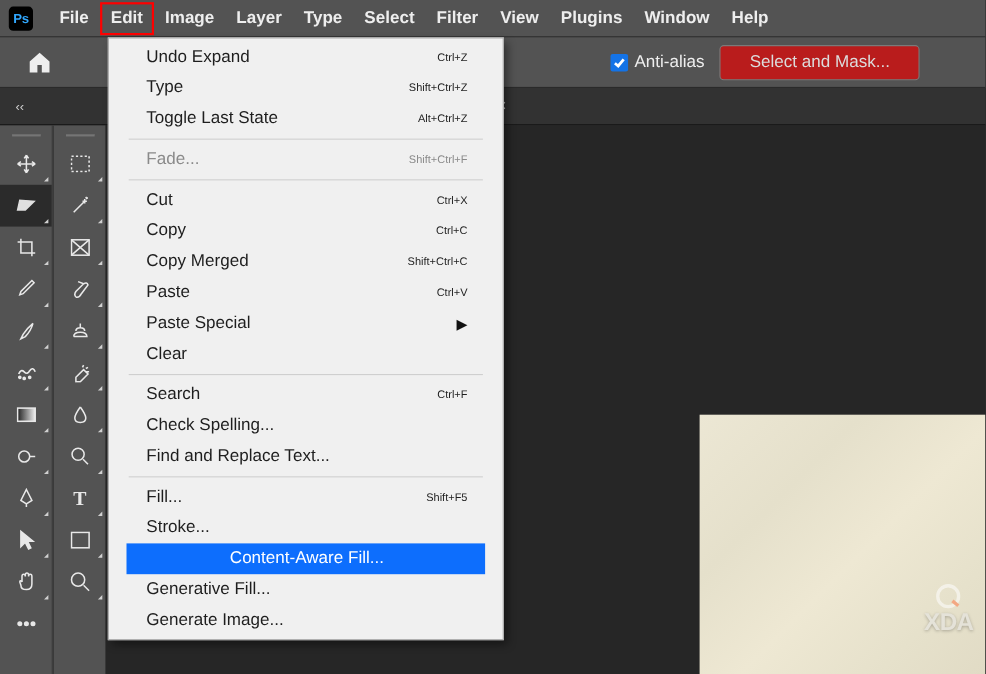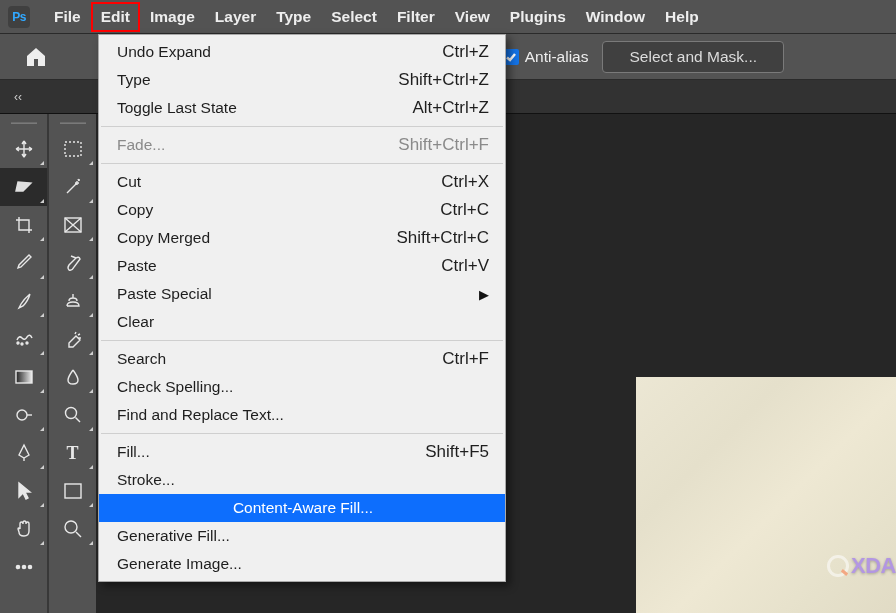--- a/index.html
+++ b/index.html
@@ -1,57 +1,57 @@
 <!DOCTYPE html>
 <html><head>
   <meta charset="utf-8">
   <style>
     * { margin: 0; padding: 0; box-sizing: border-box; font-family: -apple-system, "Segoe UI", Arial, sans-serif; }
     body { background: #323232; width: 896px; height: 613px; overflow: hidden; position: relative; }
 
     .menu-bar { background: #535353; height: 34px; display: flex; align-items: center; padding-left: 8px; border-bottom: 1px solid #2a2a2a; }
-    .ps-logo { width: 22px; height: 22px; background: #404040; border-radius: 4px; display: flex; align-items: center; justify-content: center; margin-right: 14px; }
+    .ps-logo { width: 22px; height: 22px; background: #000000; border-radius: 4px; display: flex; align-items: center; justify-content: center; margin-right: 14px; }
     .ps-logo span { color: #31a8ff; font-weight: 700; font-size: 12px; letter-spacing: -0.5px; }
     .menu-item { color: #eeeeee; font-size: 15.5px; padding: 6px 10px; cursor: pointer; position: relative; font-weight: bold; }
     .menu-item.highlighted { border: 2px solid #ff0000; padding: 4px 8px; }
 
     .options-bar { background: #535353; height: 46px; display: flex; align-items: center; padding-left: 18px; border-bottom: 1px solid #2a2a2a; gap: 14px; }
     .home-btn { display: flex; align-items: center; justify-content: center; width: 36px; height: 28px; }
     .home-svg { fill: #eeeeee; }
     .chk { display: flex; align-items: center; gap: 6px; color: #eeeeee; font-size: 15.5px; }
     .chk-box { width: 16px; height: 16px; background: #1473e6; border-radius: 2px; display: flex; align-items: center; justify-content: center; }
     .chk-box svg { stroke: #fff; stroke-width: 2.5; fill: none; }
-    .mask-btn { background: #404040; border: 1px solid #7a7a7a; color: #dcdcdc; font-size: 15.5px; padding: 6px 26px; border-radius: 4px; margin-left: auto; margin-right: 112px; }
+    .mask-btn { background: #b91c1c; border: 1px solid #7a7a7a; color: #dcdcdc; font-size: 15.5px; padding: 6px 26px; border-radius: 4px; margin-left: auto; margin-right: 60px; }
 
     .tab-bar { background: #323232; height: 34px; display: flex; align-items: center; padding-left: 10px; border-bottom: 1px solid #111; }
     .chev-left { color: #cfcfcf; font-size: 12px; padding: 2px 4px; }
     .doc-tab { display: flex; align-items: center; gap: 8px; color: #eeeeee; font-size: 15px; padding: 6px 10px; }
     .close-x { color: #ccc; font-size: 15px; }
 
     .main { display: flex; height: calc(100% - 114px); }
     .tool-col { width: 48px; background: #535353; border-right: 1px solid #383838; }
     .tool-col.right { border-right: none; border-left: 1px solid #383838; }
     .tool-btn { height: 38px; display: flex; align-items: center; justify-content: center; position: relative; }
     .tool-btn.active { background: #2b2b2b; }
     .tool-btn svg { stroke: #e8e8e8; stroke-width: 1.4; fill: none; }
     .tool-btn .glyph { color: #e8e8e8; font-size: 18px; font-weight: 600; font-family: Georgia, serif; }
     .tool-tri { position: absolute; right: 3px; bottom: 3px; width: 0; height: 0; border-left: 4px solid transparent; border-bottom: 4px solid #d0d0d0; }
     .grip { height: 10px; display: flex; align-items: center; justify-content: center; margin-top: 4px; margin-bottom: 2px; }
     .grip .bar { width: 26px; height: 2px; background: #7a7a7a; border-top: 1px solid #6a6a6a; }
 
     .canvas { flex: 1; background: #262626; position: relative; overflow: hidden; }
     .paper { position: absolute; right: 0; bottom: 0; width: 260px; height: 236px; background: linear-gradient(135deg, #ece7d4 0%, #e5e0cb 30%, #eee8d3 55%, #e6e1cb 80%, #e1dbc5 100%); }
-    .watermark { position: absolute; right: 0; bottom: 34px; color: #8b5cf6; font-weight: 700; font-size: 22px; letter-spacing: -0.5px; opacity: 0.55; text-shadow: 0 1px 3px rgba(0,0,0,.5); display: flex; align-items: center; }
+    .watermark { position: absolute; right: 11px; bottom: 34px; color: #e5e5e5; font-weight: 700; font-size: 22px; letter-spacing: -0.5px; opacity: 0.55; text-shadow: 0 1px 3px rgba(0,0,0,.5); display: flex; align-items: center; flex-direction: column; }
     .watermark .qcirc { width: 22px; height: 22px; border: 3px solid #fff; border-radius: 50%; position: relative; margin-right: 2px; }
     .watermark .qcirc::after { content: ''; position: absolute; width: 7px; height: 3px; background: #ff7b4a; right: -2px; bottom: 0; transform: rotate(40deg); }
 
-    .dropdown { position: absolute; left: 98px; top: 34px; width: 408px; background: #f0f0f0; border: 1px solid #a9a9a9; box-shadow: 4px 4px 8px rgba(0,0,0,.45); z-index: 100; padding: 3px 0; }
+    .dropdown { position: absolute; left: 98px; top: 34px; width: 360px; background: #f0f0f0; border: 1px solid #a9a9a9; box-shadow: 4px 4px 8px rgba(0,0,0,.45); z-index: 100; padding: 3px 16px; }
     .dd-item { display: flex; align-items: center; height: 28px; padding: 0 16px 0 18px; font-size: 15.5px; color: #1e1e1e; cursor: pointer; position: relative; }
     .dd-item .label { flex: 1; }
-    .dd-item .shortcut { color: #1e1e1e; font-size: 17px; }
+    .dd-item .shortcut { color: #1e1e1e; font-size: 10px; }
     .dd-item.disabled .label, .dd-item.disabled .shortcut { color: #8a8a8a; }
     .dd-item.highlighted { background: #0d6efd; color: #fff; text-align: center; }
     .dd-item .sub-arrow { font-size: 13px; color: #111; }
     .dd-sep { height: 1px; background: #cfcfcf; margin: 4px 2px; }
   </style>
 </head>
 <body>
 
 <div class="menu-bar">
   <div class="ps-logo">

